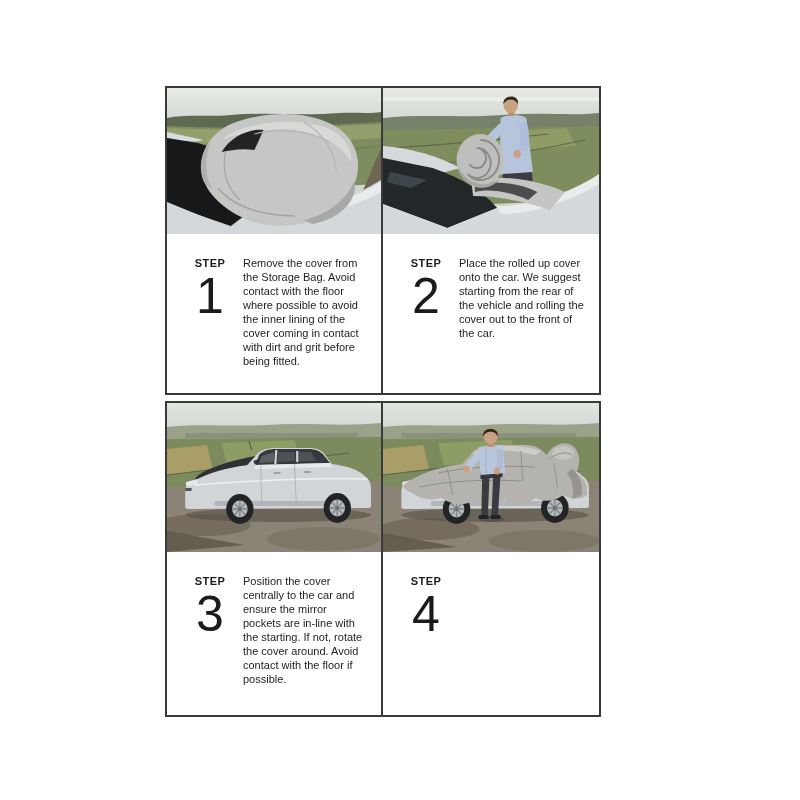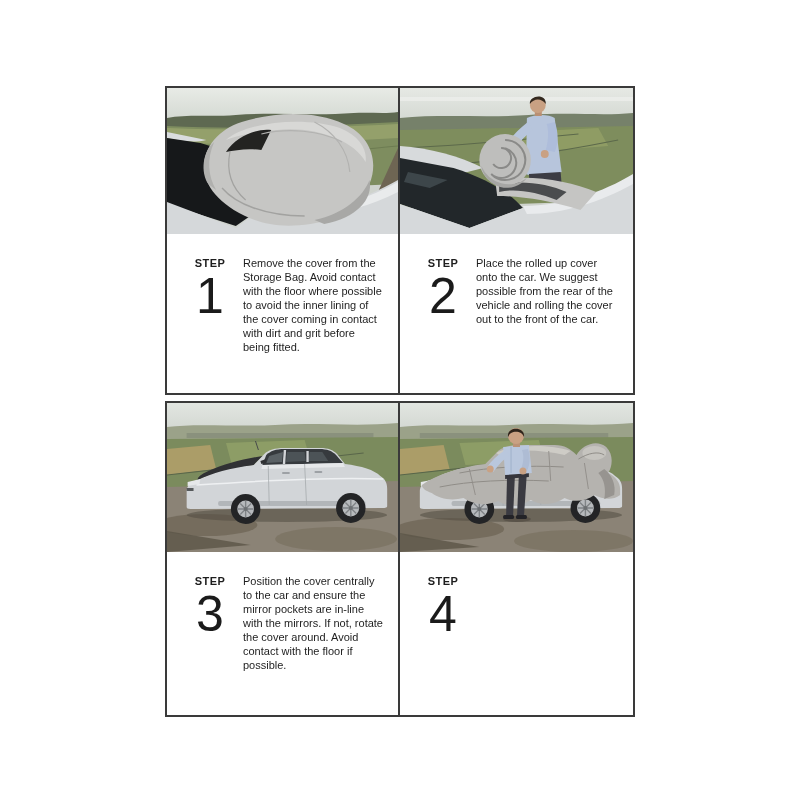--- a/index.html
+++ b/index.html
@@ -1,21 +1,21 @@
 <!DOCTYPE html>
 <html><head>
 <meta charset="utf-8">
 <style>
   html,body{margin:0;padding:0;background:#ffffff;}
   .page{position:relative;width:800px;height:800px;background:#ffffff;overflow:hidden;
         font-family:"Liberation Sans",sans-serif;}
   .stage{position:absolute;left:165px;top:86px;width:470px;}
   .row{display:flex;}
   .row.row2{margin-top:6px;}
-  .panel{width:235px;box-sizing:border-box;border:2px solid #3a3a3a;background:#ffffff;}
+  .panel{width:218px;box-sizing:border-box;border:2px solid #3a3a3a;background:#ffffff;}
   .panel.right{border-left:none;}
   .row1 .panel{height:309px;}
   .row2 .panel{height:316px;}
   .photo{width:100%;height:146px;overflow:hidden;background:#cfd3cd;}
   .row2 .photo{height:149px;}
   .photo svg{display:block;width:100%;height:100%;}
   .caption{display:flex;align-items:flex-start;padding:22px 8px 0 10px;}
   .step-col{flex:0 0 66px;width:66px;text-align:center;padding-top:1px;}
   .step-label{font-size:11px;font-weight:bold;letter-spacing:.4px;color:#1e1e1e;}
   .step-number{font-size:50px;line-height:44px;margin-top:5px;color:#1b1b1b;}
@@ -131,21 +131,21 @@
               <path d="M82,78 a26,26 0 0,0 46,12 a30,30 0 0,1 -46,-12 Z" fill="#a6a6a4"></path>
               <path d="M106,52 a20,20 0 1,1 -14,34 a15,15 0 1,0 10,-26 a10,10 0 1,1 -8,16" stroke="#8a8a88" stroke-width="2" fill="none"></path>
             </g>
           </svg>
         </div>
         <div class="caption">
           <div class="step-col">
             <div class="step-label">STEP</div>
             <div class="step-number">2</div>
           </div>
-          <p class="step-text">Place the rolled up cover onto the car. We suggest possible from the rear of the vehicle and rolling the cover out to the front of the car.</p>
+          <p class="step-text">Place the rolled up cover onto the car. We suggest starting from the rear of the vehicle and rolling the cover out to the front of the car.</p>
         </div>
       </section>
     </div>
 
     <div class="row row2">
 
       <section class="panel left">
         <div class="photo">
           <svg viewBox="0 0 235 149" preserveAspectRatio="none">
             <defs>
@@ -208,21 +208,21 @@
                 <circle cx="187" cy="105" r="2" fill="#6c7073"></circle>
               </g>
             </g>
           </svg>
         </div>
         <div class="caption">
           <div class="step-col">
             <div class="step-label">STEP</div>
             <div class="step-number">3</div>
           </div>
-          <p class="step-text">Position the cover centrally to the car and ensure the mirror pockets are in-line with the mirrors. If not, rotate the cover around. Avoid contact with the floor if possible.</p>
+          <p class="step-text">Position the cover centrally to the car and ensure the mirror pockets are in-line with the starting. If not, rotate the cover around. Avoid contact with the floor if possible.</p>
         </div>
       </section>
 
       <section class="panel right">
         <div class="photo">
           <svg viewBox="0 0 235 149" preserveAspectRatio="none">
             <defs>
               <linearGradient id="g4" x1="0" y1="0" x2="0" y2="1">
                 <stop offset="0" stop-color="#e2e6e1"></stop>
                   <stop offset="1" stop-color="#ccd1cb"></stop>

